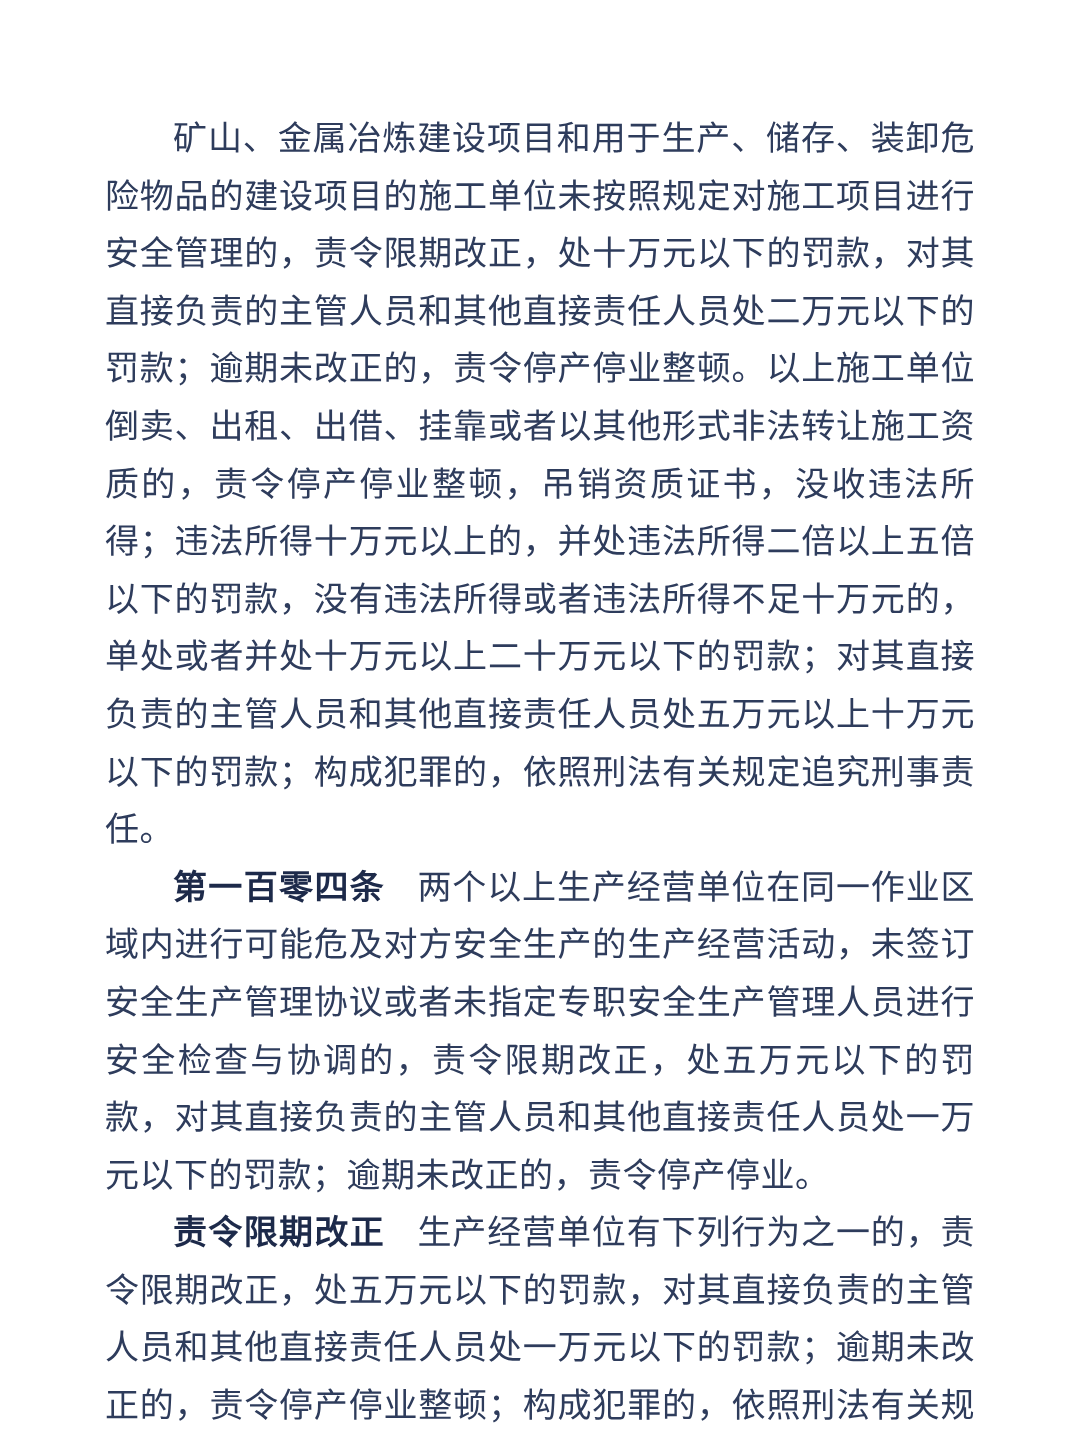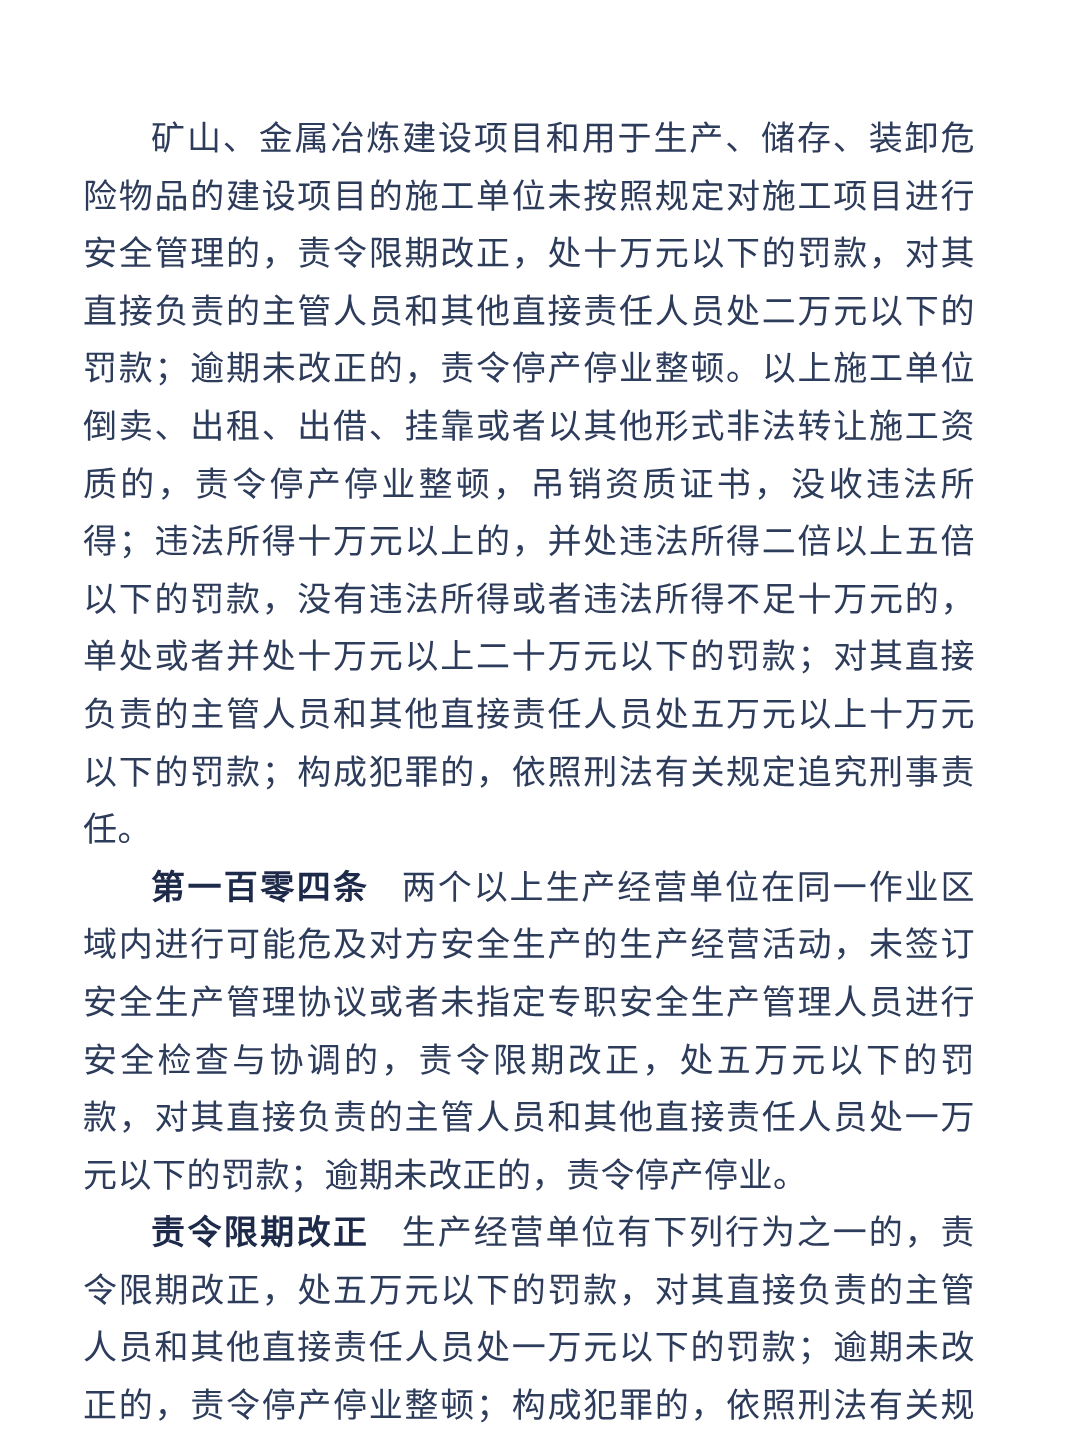--- a/index.html
+++ b/index.html
@@ -7,21 +7,21 @@
     padding: 0;
     background: #ffffff;
   }
   .page {
     position: relative;
     width: 1080px;
     height: 1433px;
     margin: 0 auto;
     background: #ffffff;
     box-sizing: border-box;
-    padding: 110px 105px 0 83px;
+    padding: 110px 105px 0 105px;
     overflow: hidden;
   }
   .doc {
     font-family: "Liberation Serif", "DejaVu Serif", serif;
     font-size: 34px;
     line-height: 57.6px;
     color: #2e3c5c;
     text-align: justify;
     text-justify: inter-ideograph;
     letter-spacing: 0.5px;

